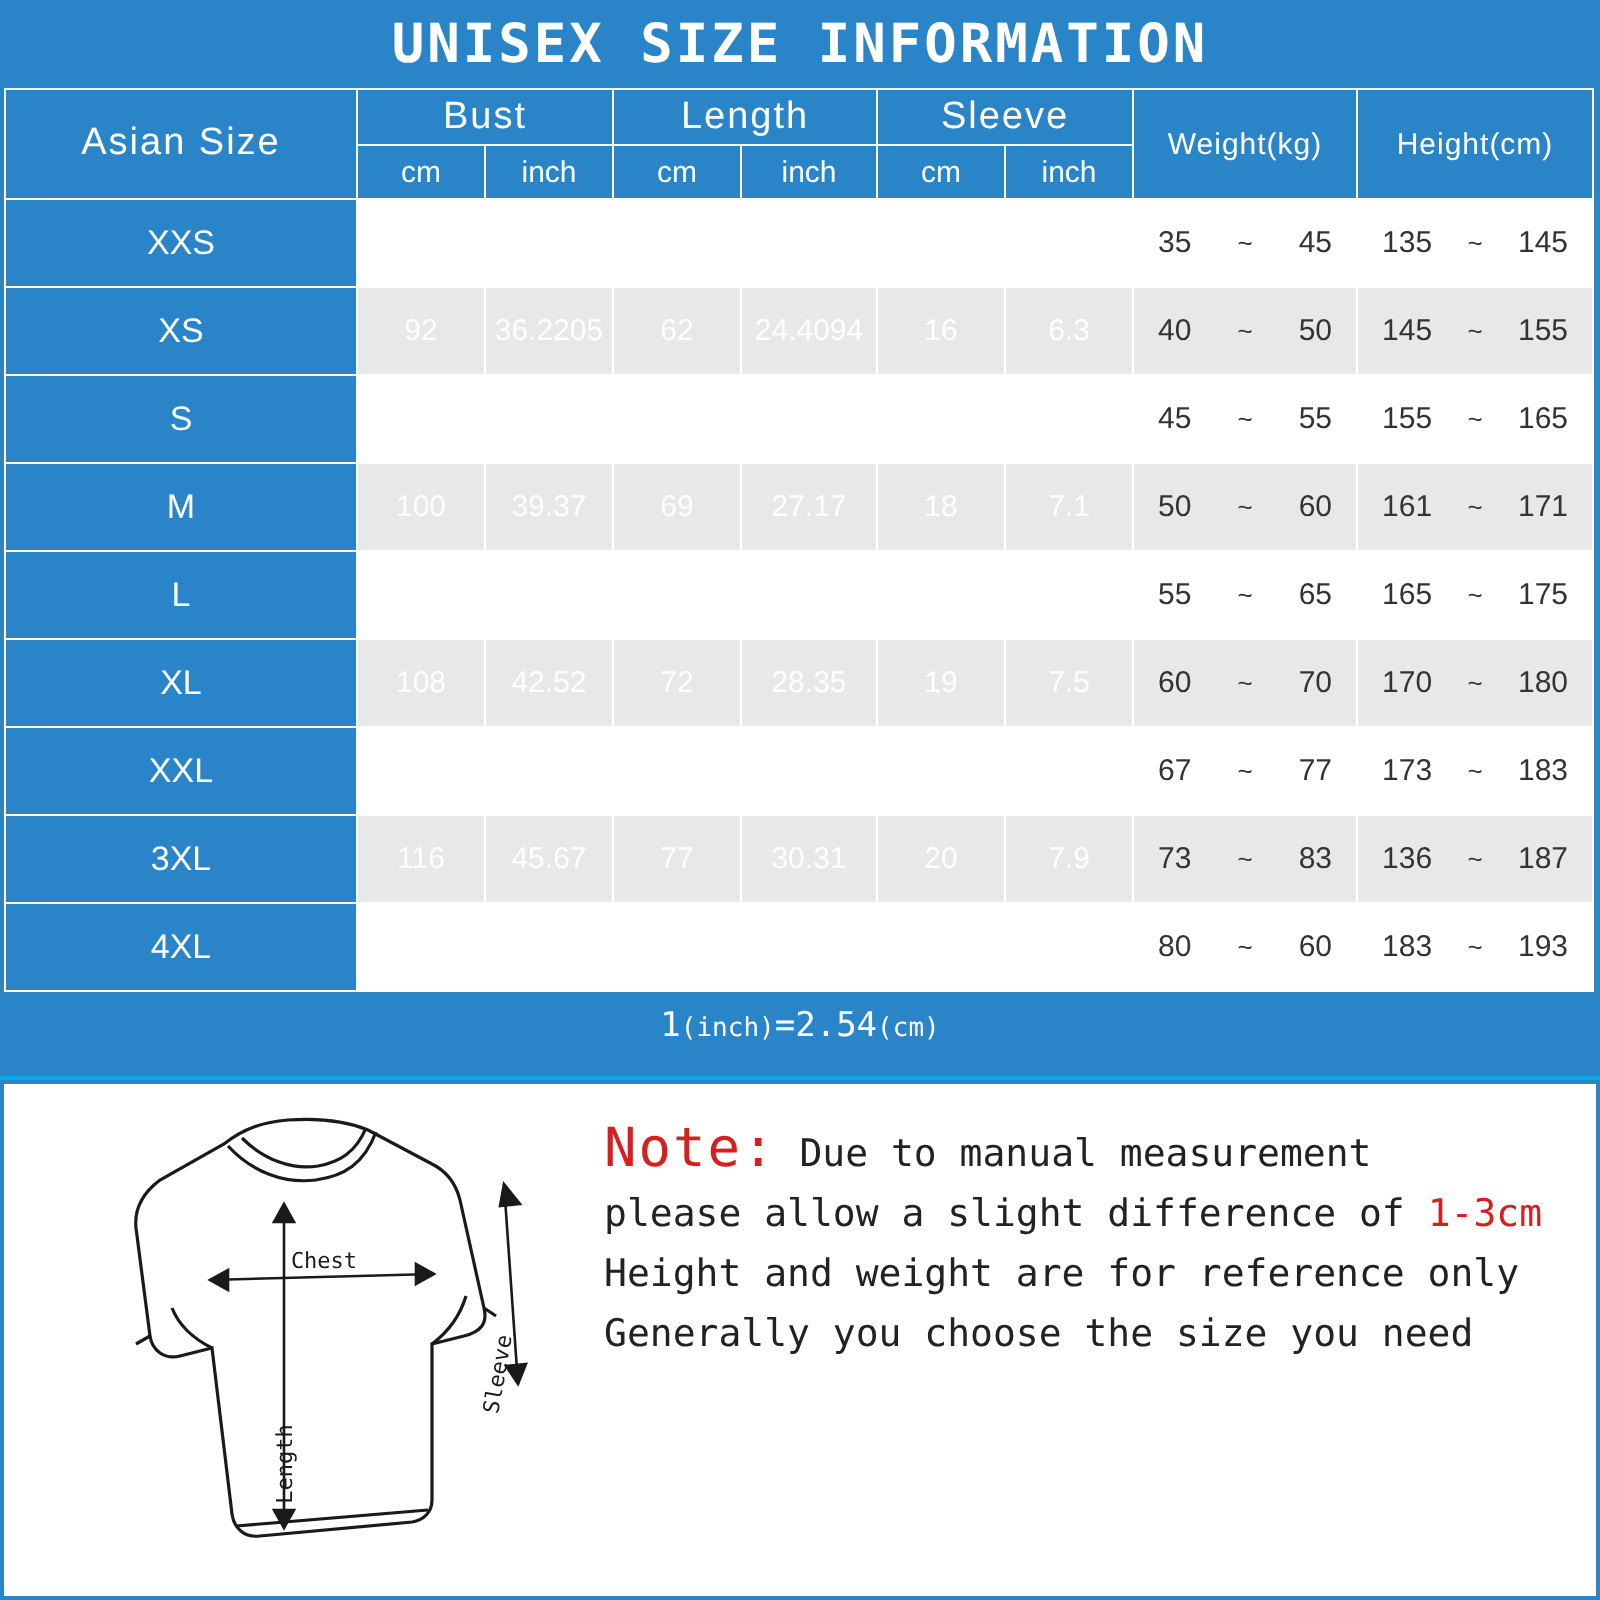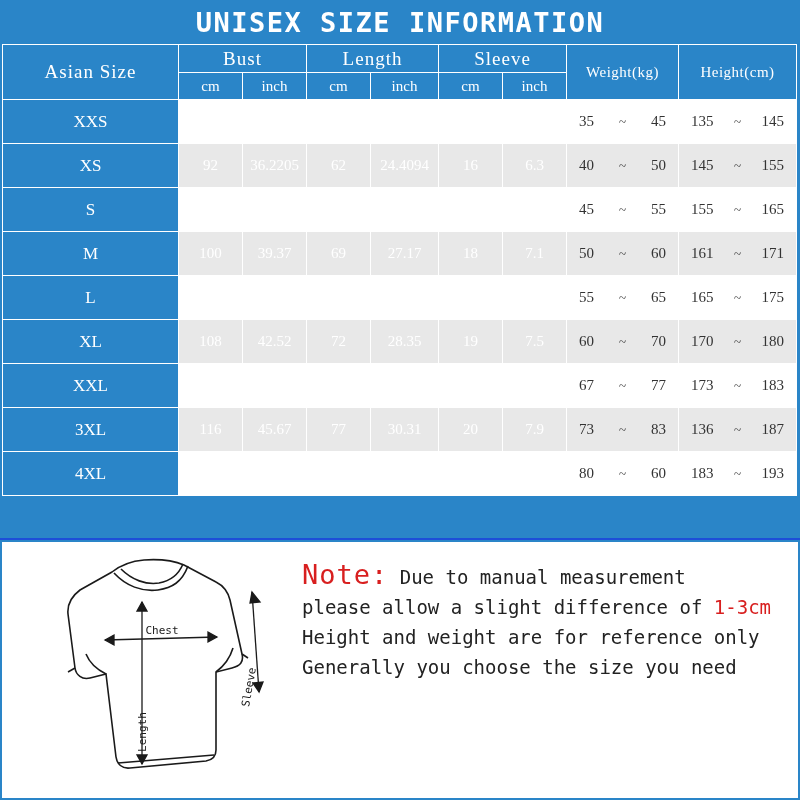--- a/index.html
+++ b/index.html
@@ -11,21 +11,21 @@
     width: 800px;
     height: 800px;
     font-family: "DejaVu Sans", sans-serif;
     overflow: hidden;
   }
   .page {
     width: 800px;
     height: 800px;
     position: relative;
     box-sizing: border-box;
-    background: #1d4ed8;
+    background: #0ea5e9;
   }
 
   
   .chart-card {
     position: absolute;
     left: 0;
     top: 0;
     width: 800px;
     height: 538px;
     background: #2a85c8;
@@ -40,21 +40,21 @@
     font-size: 27px;
     letter-spacing: 1.5px;
     font-family: "DejaVu Sans Mono", monospace;
     font-weight: bold;
   }
   table.size-table {
     width: 700px;
     border-collapse: collapse;
     table-layout: fixed;
     background: #2a85c8;
-    font-family: Liberation Serif, serif;
+    font-family: Liberation Sans, sans-serif;
   }
   table.size-table td, table.size-table th {
     border: 1px solid #ffffff;
     text-align: center;
     vertical-align: middle;
     padding: 0;
     color: #ffffff;
     font-weight: normal;
   }
   
@@ -88,21 +88,21 @@
     height: 43px;
     border: 1px dashed #b9b9b9;
   }
   tr.row-white td.val { background: #ffffff; }
   tr.row-grey td.val { background: #e8e8e8; }
   td.val.tilde {
     color: #333333;
   }
   .rng {
     display: flex;
-    align-items: flex-end;
+    align-items: center;
     justify-content: space-between;
     padding: 0 12px;
     box-sizing: border-box;
   }
   .rng span.num { flex: 0 0 auto; }
   .rng span.sep { flex: 0 0 auto; font-size: 13px; }
 
   .chart-footer {
     height: 34px;
     line-height: 34px;
@@ -391,20 +391,23 @@
               <div class="rng">
                 <span class="num">183</span>
                 <span class="sep">~</span>
                 <span class="num">193</span>
               </div>
             </td>
           </tr>
         </tbody>
     </table>
 
+    <div class="chart-footer">
+      <span>1</span><span class="small">(inch)</span><span>=2.54</span><span class="small">(cm)</span>
+    </div>
   </div>
 
   <div class="note-card">
 
     <div class="illus">
       <svg width="300" height="256" viewBox="0 0 300 256">
         <g fill="none" stroke="#1a1a1a" stroke-width="1.6">
 
           <path d="M110 30 C120 22 130 19 142 18 C156 17 170 18 182 23
                    L214 40 C222 44 226 50 228 58

